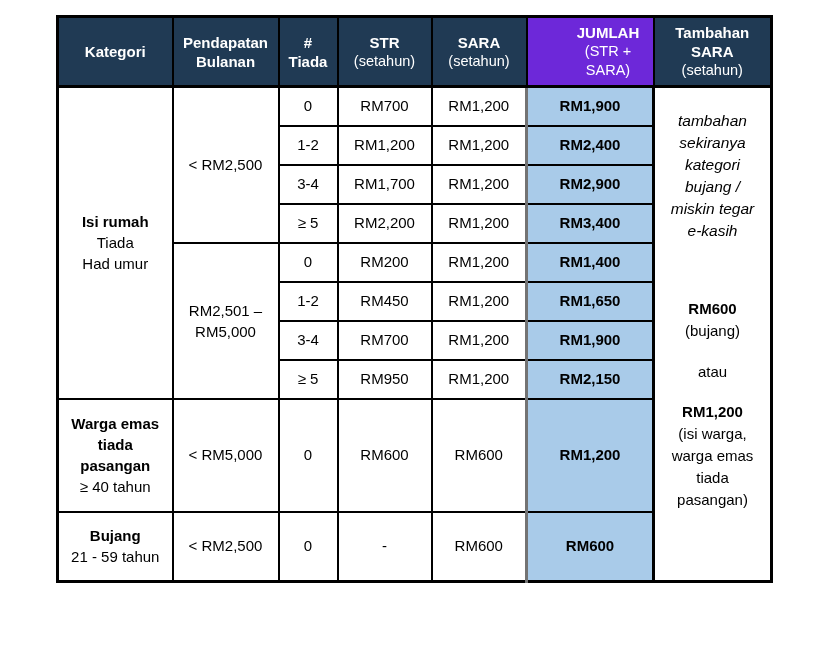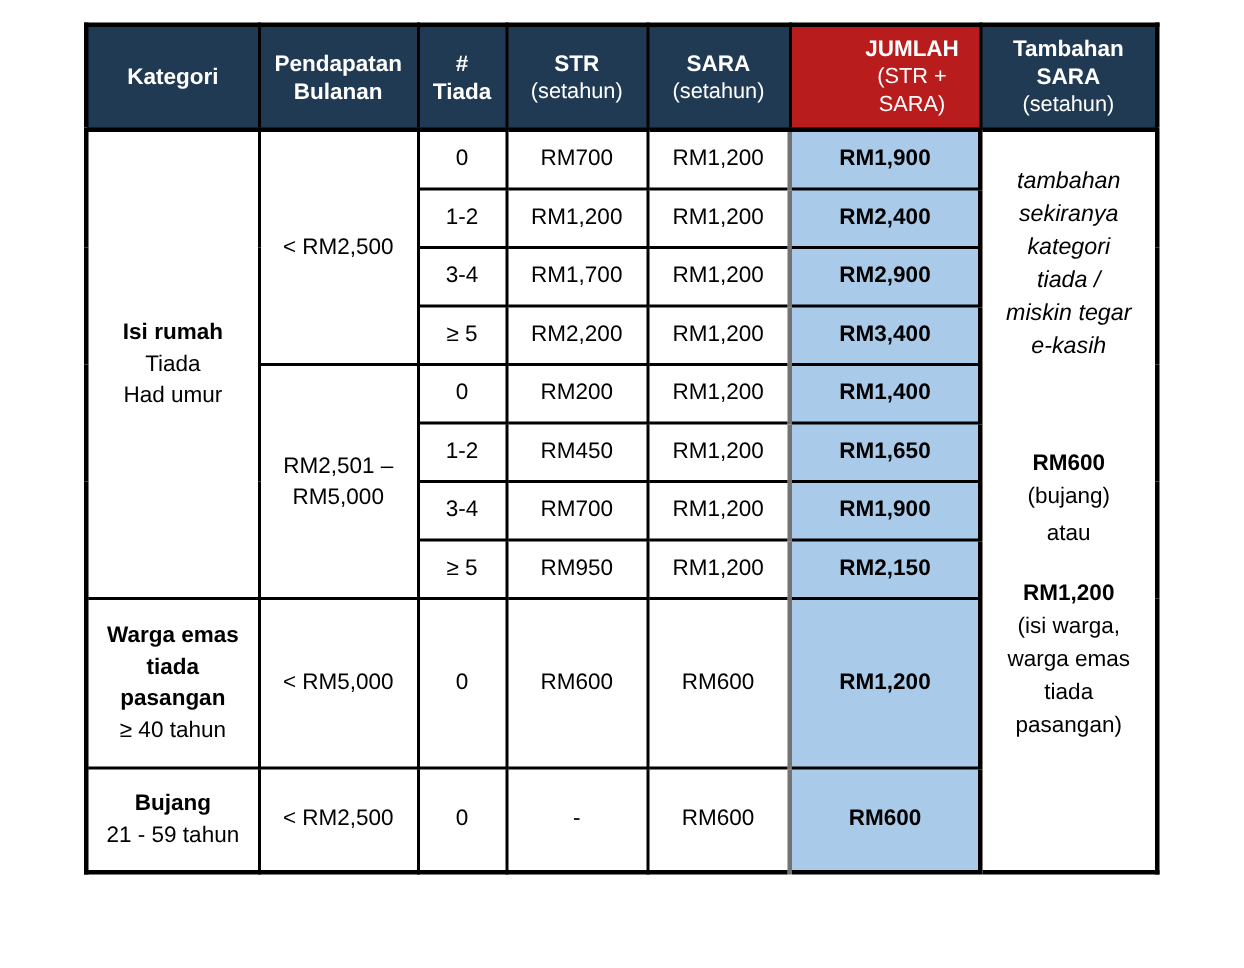--- a/index.html
+++ b/index.html
@@ -30,21 +30,21 @@
     font-weight: normal;
     line-height: 20px;
   }
   
   .tbl thead th {
     background: #203a54;
     color: #ffffff;
     height: 67px;
     border-bottom: 3px solid #000;
   }
-  .tbl thead th.jcol { background: #b91c1c; padding-left: 36px; }
+  .tbl thead th.jcol { background: #6d28d9; padding-left: 36px; }
   .hb { font-weight: bold; font-size: 15px; line-height: 19px; }
   .hr { font-weight: normal; font-size: 14.5px; line-height: 19px; }
   
   tr.r  { height: 39px; }
   tr.warga-row  { height: 113px; }
   tr.bujang-row { height: 70px; }
   .b { font-weight: bold; }
   td.jcol {
     background: #a9cbe9;
     font-weight: bold;
@@ -58,21 +58,21 @@
     vertical-align: top;
     background: #ffffff;
   }
   .note-cond {
     font-style: italic;
     margin-top: 22px;
     line-height: 22px;
     font-size: 15.5px;
   }
   .note-amt1 { margin-top: 56px; line-height: 22px; }
-  .note-or   { margin-top: 3px; line-height: 22px; }
+  .note-or   { margin-top: 19px; line-height: 22px; }
   .note-amt2 { margin-top: 18px; line-height: 22px; }
 </style>
 </head>
 <body>
 
 <div>
 
   <table class="tbl">
     <colgroup>
       <col style="width:115px">
@@ -127,21 +127,21 @@
         </td>
         <td>0</td>
         <td>RM700</td>
         <td>RM1,200</td>
         <td class="jcol">RM1,900</td>
         <td class="note" rowspan="10">
           <div class="note-cond">
             <div>tambahan</div>
             <div>sekiranya</div>
             <div>kategori</div>
-            <div>tiada /</div>
+            <div>bujang /</div>
             <div>miskin tegar</div>
             <div>e-kasih</div>
           </div>
           <div class="note-amt1">
             <div class="b">RM600</div>
             <div>(bujang)</div>
           </div>
           <div class="note-or">atau</div>
           <div class="note-amt2">
             <div class="b">RM1,200</div>

